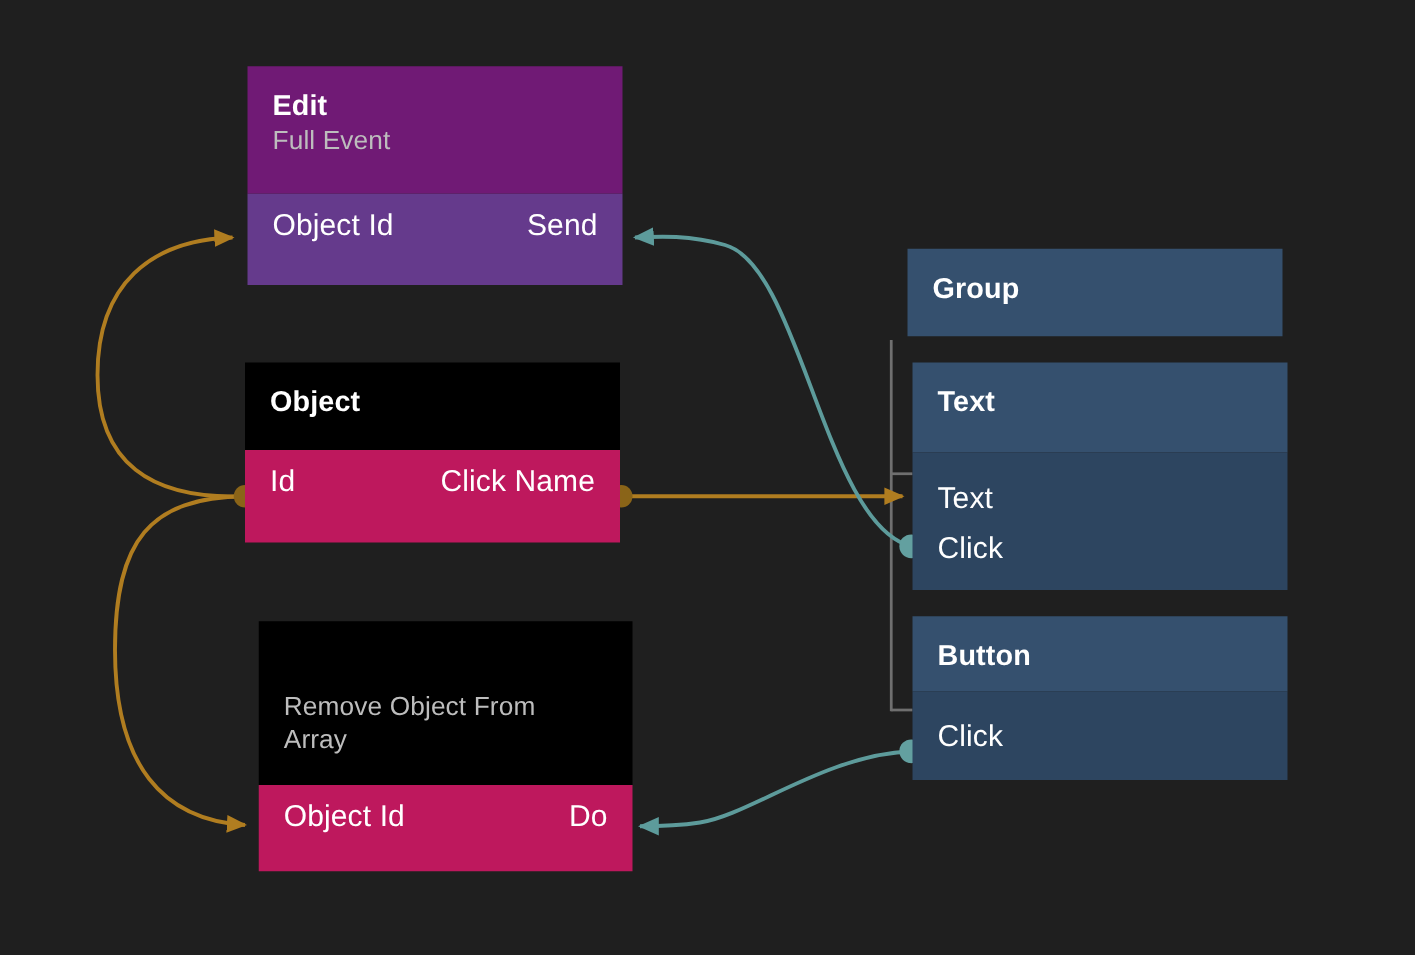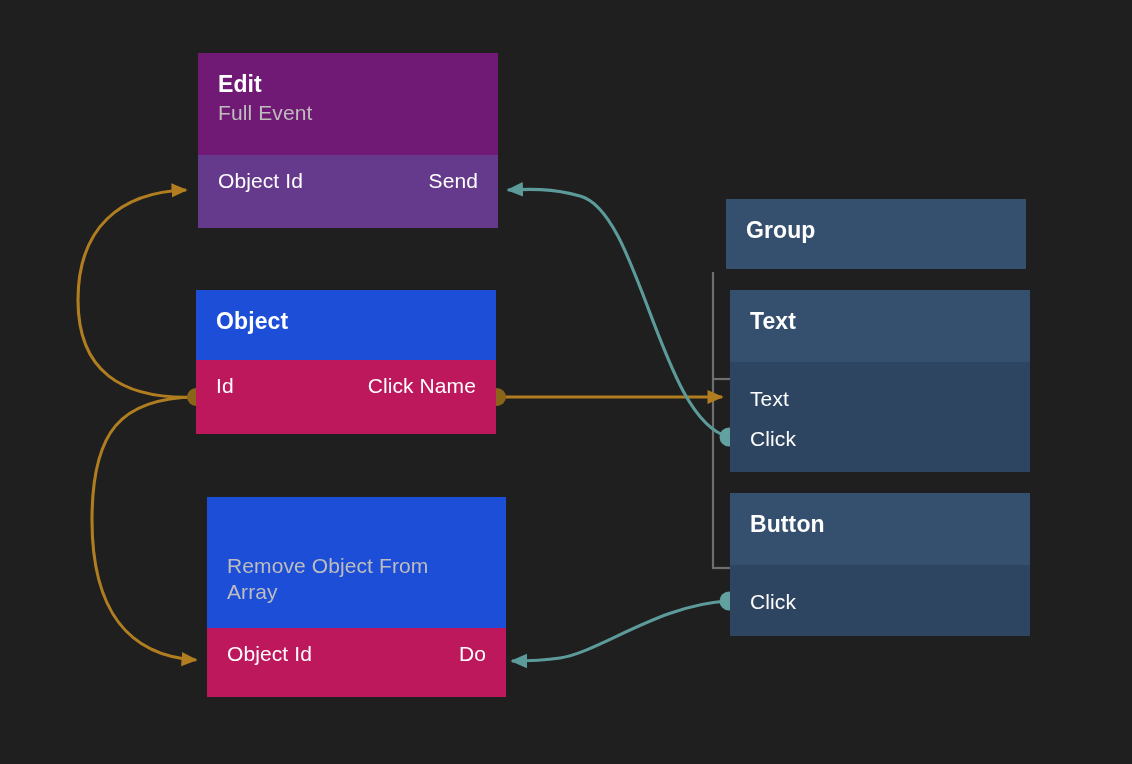--- a/index.html
+++ b/index.html
@@ -55,32 +55,32 @@
   }
   .node-row {
     display: flex;
     align-items: center;
     justify-content: space-between;
     box-sizing: border-box;
     padding: 0 20px;
     height: 36px;
   }
   .port-label {
-    font-size: 21px;
+    font-size: 24px;
     color: #ffffff;
     white-space: nowrap;
     letter-spacing: 0.1px;
   }
   .port-label.right { }
   .spacer { flex: 1 1 auto; }
 
   
   .node.purple .node-header { background: #701a75; }
   .node.purple .node-body   { background: #653a8c; }
-  .node.olive  .node-header { background: #1d4ed8; }
+  .node.olive  .node-header { background: #000000; }
   .node.olive  .node-body   { background: #be185d; }
   .node.blue   .node-header { background: #35506e; }
   .node.blue   .node-body   { background: #2d4560; }
   .node.group-node .node-header { background: #35506e; }
 </style>
 </head>
 <body>
 
 <div id="canvas">
 
@@ -170,21 +170,21 @@
       <div class="node-row" style="height:40px;">
         <span class="port-label">Text</span>
       </div>
       <div class="node-row" style="height:40px;">
         <span class="port-label">Click</span>
       </div>
     </div>
   </div>
 
   <div class="node blue" style="left:730px; top:493px; width:300px;">
-    <div class="node-header" style="height:72px;">
+    <div class="node-header" style="height:60px;">
       <div class="node-title">Button</div>
     </div>
     <div class="node-body" style="height:71px; padding-top:17px;">
       <div class="node-row" style="height:40px;">
         <span class="port-label">Click</span>
       </div>
     </div>
   </div>
 
 </div>

